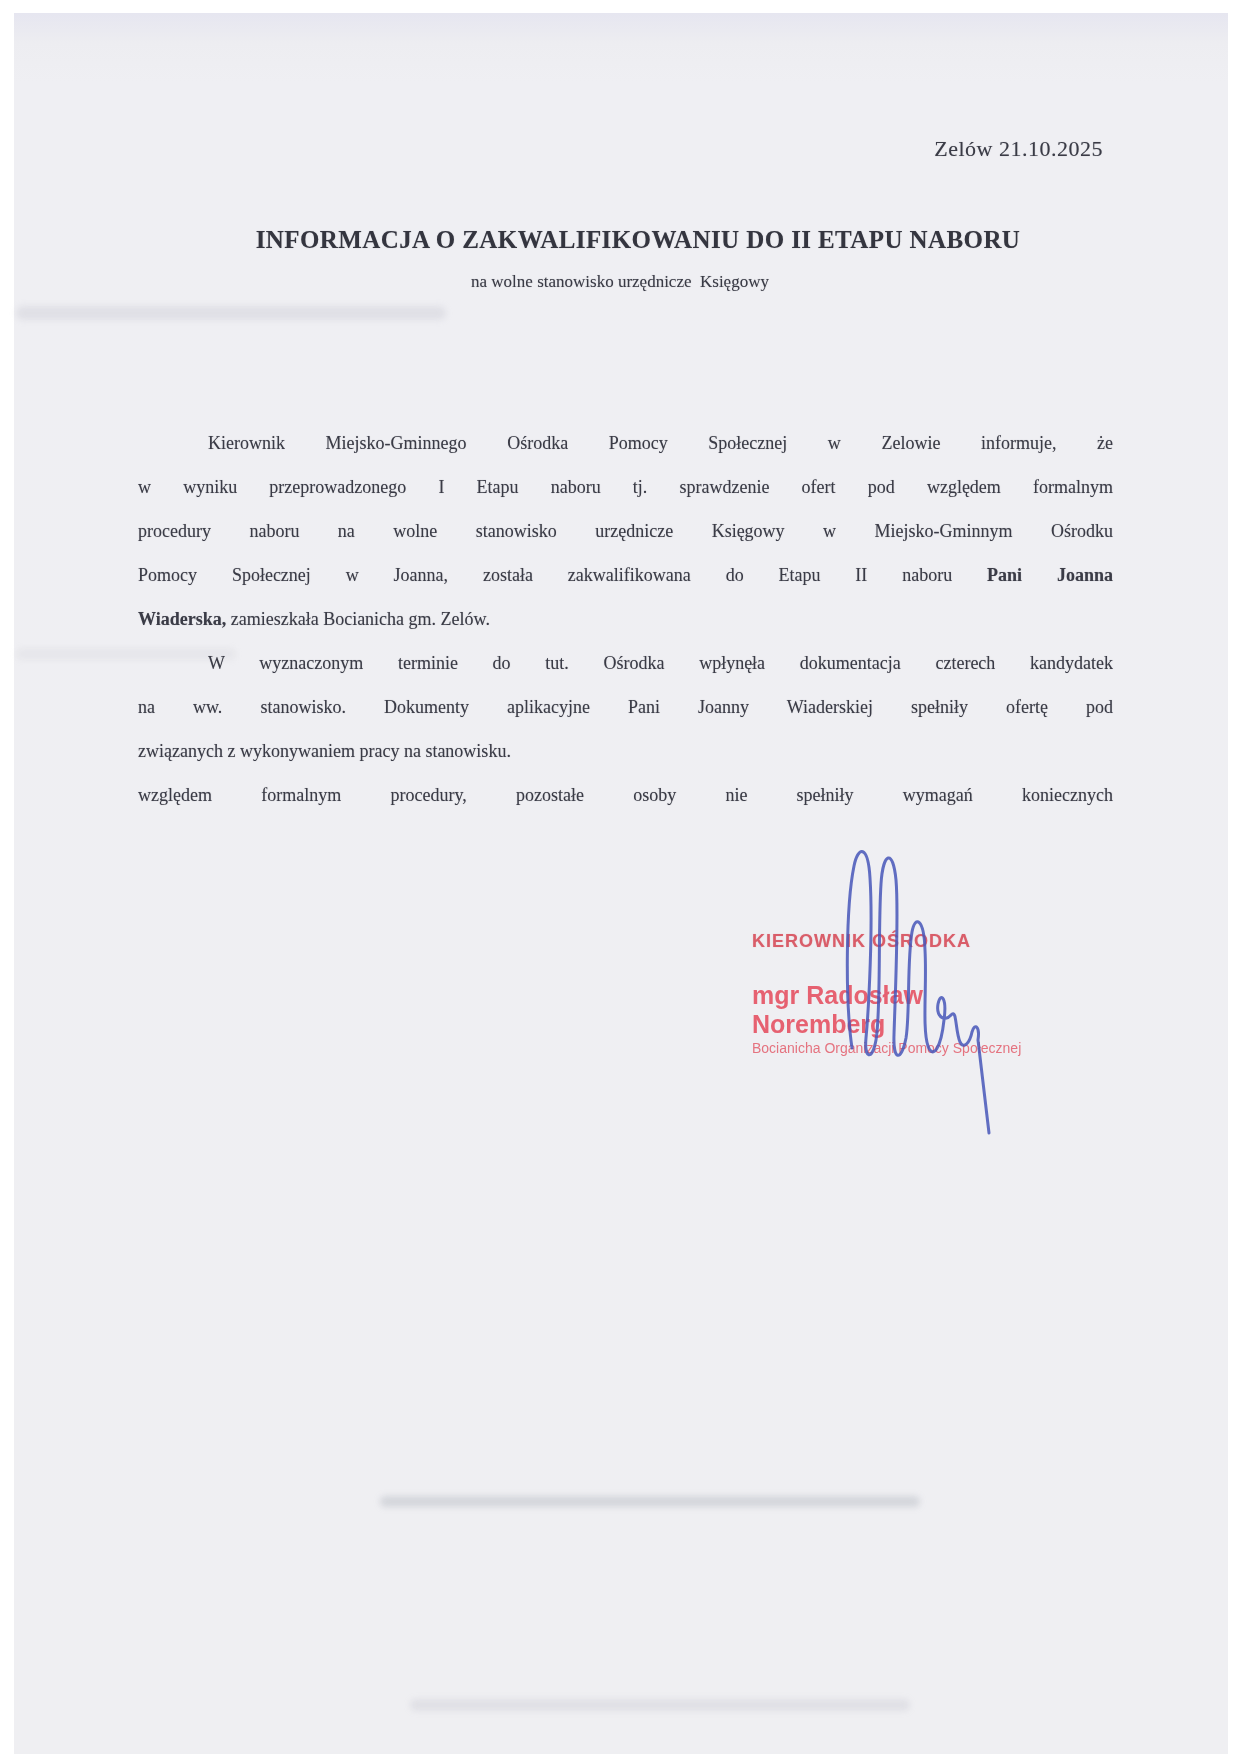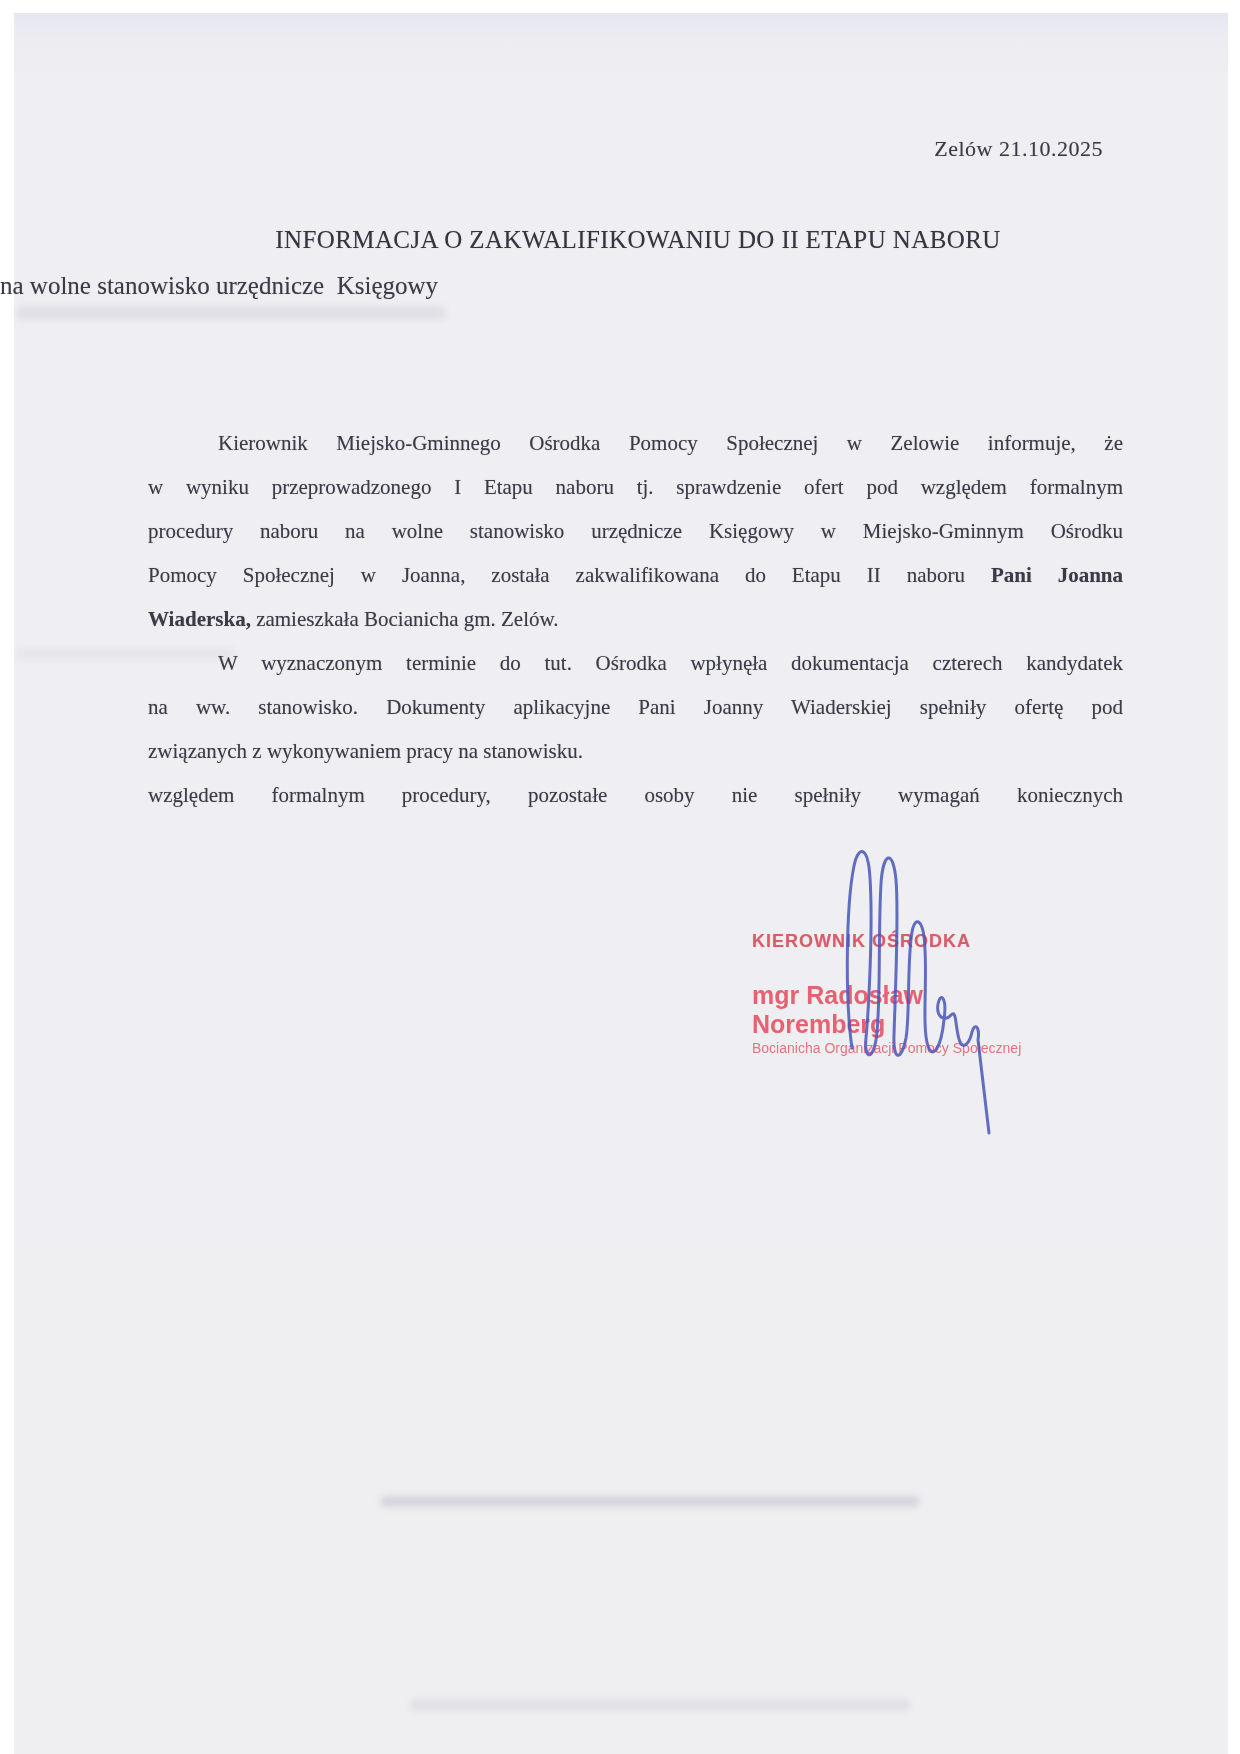--- a/index.html
+++ b/index.html
@@ -20,34 +20,34 @@
   .sm4 { top:1699px; left:410px; width:500px; height:12px; background:rgba(150,152,168,0.16); }
 
   .ink { color:#3a3b46; text-shadow:0 0 1px rgba(58,59,70,0.35); }
 
   .date-line {
     position:absolute; top:136px; right:137px;
     font-size:22px; letter-spacing:0.5px;
   }
   .title {
     position:absolute; top:226px; left:0; right:0;
-    text-align:center; font-weight:normal; font-size:25px; letter-spacing:0.4px;
+    text-align:center; font-weight:bold; font-size:25px; letter-spacing:0.4px;
     color:#34353f;
     padding-left:36px;
   }
   .center-line {
-    position:absolute; left:0; right:0; 
-    font-size:25px; white-space:pre;
+    position:absolute; left:0; right:0; text-align:center;
+    font-size:17px; white-space:pre;
   }
   .sub1 { top:272px; }
   .sub2 { top:317px; }
 
   .letter-body {
-    position:absolute; left:148px; top:421px; width:975px;
-    font-size:21px;
+    position:absolute; left:138px; top:421px; width:975px;
+    font-size:18px;
   }
   .doc-line { line-height:44px; white-space:normal; }
   .doc-line.justify { text-align:justify; text-align-last:justify; }
   .doc-line.indent { padding-left:70px; }
   .doc-line .bold { font-weight:bold; }
 
   .stamp {
     position:absolute; left:752px; top:931px; width:300px;
     font-family:"Liberation Sans", sans-serif; pointer-events:none;
   }

